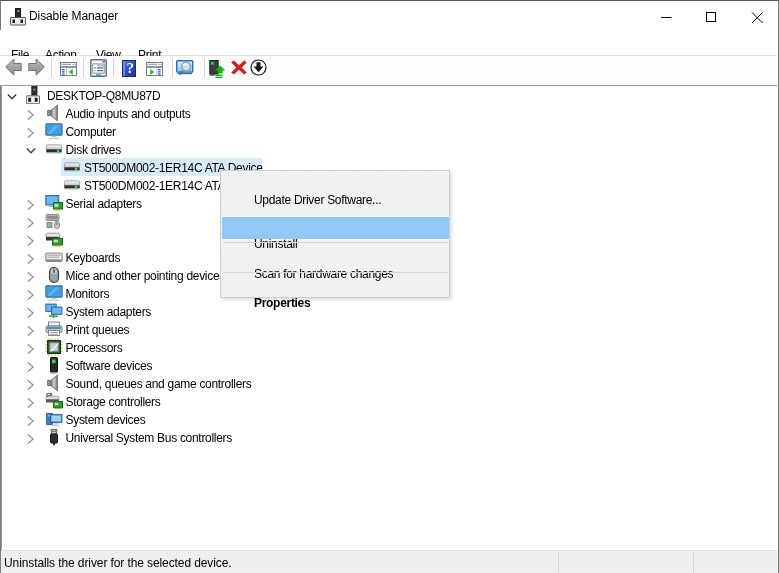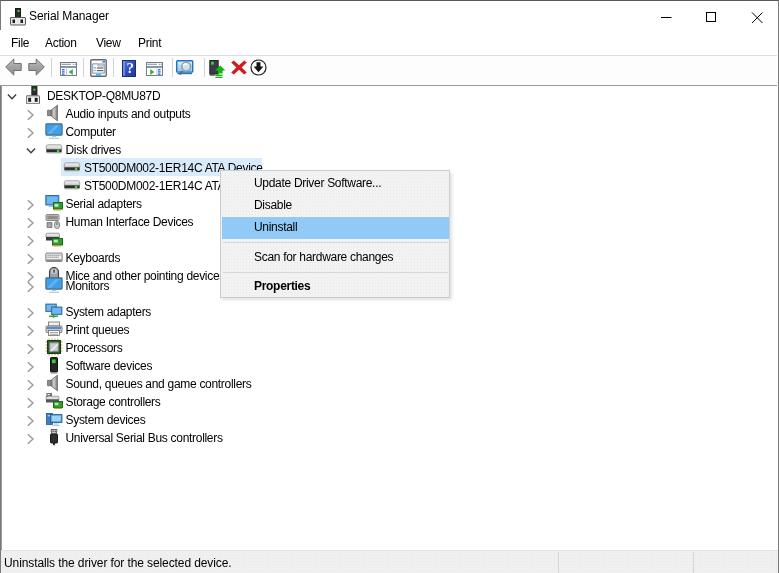--- a/index.html
+++ b/index.html
@@ -4,55 +4,55 @@
 <style>
 * { margin:0; padding:0; box-sizing:border-box; }
 html,body { width:779px; height:573px; overflow:hidden; }
 body { font-family:"Liberation Sans", sans-serif; font-size:12px; letter-spacing:-0.3px; color:#000; background:#fff; position:relative; }
 #win { position:absolute; left:0; top:0; width:779px; height:573px; border:1px solid #7a7a7a; border-top:1px solid #585858; background:#fff; }
 .abs { position:absolute; }
 
 #title { position:absolute; left:29px; top:9px; letter-spacing:-0.1px; }
 
 #menubar { position:absolute; left:0; top:30px; width:777px; height:26px; border-bottom:1px solid #ddd; background:#fff; }
-#menubar span { position:absolute; top:6px; }
+#menubar span { position:absolute; top:18px; }
 
 #toolbar { position:absolute; left:0; top:56px; width:777px; height:29.5px; border-bottom:1px solid #9a9a9a; background:#fdfdfd; }
 .tsep { position:absolute; top:2px; width:1px; height:19px; background:#d3d3d3; }
 
 #tree { position:absolute; left:1px; top:86px; width:775px; height:464px; background:#fff; border-left:1px solid #9a9a9a; }
 .row { position:absolute; left:0; height:18px; width:775px; }
 .row .chev { position:absolute; top:4.5px; }
 .row .ticon { position:absolute; top:0px; }
 .row .lbl { position:absolute; top:3px; white-space:nowrap; }
 .sel { position:absolute; background:#d9eafb; }
 
 #ctx { position:absolute; left:220px; top:170px; width:230px; height:128px; background:#f2f2f2 radial-gradient(circle, #eaeaea 0.7px, rgba(0,0,0,0) 0.95px); background-size:3px 3px; border:1px solid #cccccc; box-shadow:2px 2px 3px rgba(0,0,0,0.12); z-index:50; }
 .mi { position:absolute; left:1px; width:227px; height:22px; }
-.mi span { position:absolute; left:32px; top:3px; white-space:nowrap; }
+.mi span { position:absolute; left:32px; top:20px; white-space:nowrap; }
 .msep { position:absolute; left:2px; width:225px; height:1px; background:#d7d7d7; }
 .hilite { background:#91c9f7; }
 
 #status { position:absolute; left:1px; top:550px; width:777px; height:36px; background:#f0f0f0 radial-gradient(circle, #e9e9e9 0.7px, rgba(0,0,0,0) 0.95px); background-size:3px 3px; border-top:1px solid #e2e2e2; }
 #status .txt { position:absolute; left:3px; top:5px; letter-spacing:-0.1px; }
 .ssep { position:absolute; top:1px; width:1px; height:21px; background:#d5d5d5; }
 svg { display:block; }
 </style>
 </head>
 <body>
 <div id="win"></div>
 
 <svg class="abs" style="left:10px;top:8px" width="17" height="18" viewBox="0 0 17 18">
   <rect x="5.5" y="0.5" width="5" height="9" fill="#2b2b2b" stroke="#1a1a1a"></rect>
   <rect x="7.5" y="2" width="2" height="2" fill="#35d435"></rect>
   <rect x="0.5" y="9.5" width="15" height="7.5" rx="0.5" fill="#e8e8e8" stroke="#5a5a5a"></rect>
   <rect x="2.5" y="11.5" width="2.5" height="3.5" fill="#1f1f1f"></rect>
   <rect x="10.5" y="11.5" width="2.5" height="3.5" fill="#1f1f1f"></rect>
 </svg>
-<div id="title">Serial Manager</div>
+<div id="title">Disable Manager</div>
 
 <svg class="abs" style="left:656px;top:0" width="120" height="30" viewBox="0 0 120 30">
   <line x1="5" y1="17.5" x2="15.5" y2="17.5" stroke="#000" stroke-width="1"></line>
   <rect x="50.5" y="12.5" width="9" height="9" fill="none" stroke="#000" stroke-width="1"></rect>
   <line x1="96" y1="12.5" x2="106.5" y2="23" stroke="#000" stroke-width="1"></line>
   <line x1="106.5" y1="12.5" x2="96" y2="23" stroke="#000" stroke-width="1"></line>
 </svg>
 
 <div id="menubar">
   <span style="left:11px">File</span>
@@ -309,21 +309,20 @@
       </span>
       <span class="ticon" style="left:45px">
         <svg width="18" height="18" viewBox="0 0 18 18">
           <rect x="1" y="2.5" width="13" height="6" rx="1" fill="#cfcfcf" stroke="#6f6f6f" stroke-width="0.8"></rect>
           <rect x="2.2" y="3.6" width="10.6" height="3.8" fill="#8d8d8d"></rect>
           <path d="M2,10.5 L7,10.5 L7,15.5 L2,15.5 Z" fill="#a5a5a5" stroke="#6f6f6f" stroke-width="0.8"></path>
           <rect x="9.5" y="9.5" width="5" height="7" rx="2.4" fill="#c9c9c9" stroke="#6f6f6f" stroke-width="0.8"></rect>
           <rect x="11.5" y="10.5" width="1" height="2.5" fill="#5f5f5f"></rect>
         </svg>
       </span>
-      <span class="lbl" style="left:65.5px">Human Interface Devices</span>
     </div>
     <div class="row" style="top:230px">
       <span class="chev" style="left:26px">
         <svg width="11" height="11" viewBox="0 0 11 11">
           <path d="M1.8,1.2 L7,6 L1.8,10.8" fill="none" stroke="#9a9a9a" stroke-width="1.4"></path>
         </svg>
       </span>
       <span class="ticon" style="left:45px">
         <svg width="18" height="18" viewBox="0 0 18 18">
           <path d="M1,4.5 Q1,3.2 2.5,3.2 L13,3.2 Q14.5,3.2 14.5,4.5 L14.5,7 L1,7 Z" fill="#e3e3e3" stroke="#8a8a8a" stroke-width="0.8"></path>
@@ -372,21 +371,21 @@
       </span>
       <span class="ticon" style="left:45px">
         <svg width="18" height="18" viewBox="0 0 18 18">
           <rect x="4.5" y="1.5" width="9" height="15" rx="4.4" fill="#9aa2aa" stroke="#3c3c3c" stroke-width="1.1"></rect>
           <rect x="6" y="3" width="6" height="5" rx="2.6" fill="#c3cad0"></rect>
           <rect x="8.3" y="3.6" width="1.5" height="3.4" rx="0.7" fill="#4a4a4a"></rect>
         </svg>
       </span>
       <span class="lbl" style="left:65.5px">Mice and other pointing devices</span>
     </div>
-    <div class="row" style="top:276px">
+    <div class="row" style="top:284px">
       <span class="chev" style="left:26px">
         <svg width="11" height="11" viewBox="0 0 11 11">
           <path d="M1.8,1.2 L7,6 L1.8,10.8" fill="none" stroke="#9a9a9a" stroke-width="1.4"></path>
         </svg>
       </span>
       <span class="ticon" style="left:45px">
         <svg width="18" height="18" viewBox="0 0 18 18">
           <rect x="0.9" y="1.9" width="16.2" height="11.2" rx="0.8" fill="#44a2e8" stroke="#3c6888" stroke-width="1.1"></rect>
           <rect x="2.3" y="3.3" width="13.4" height="8.4" fill="#3f9fe8"></rect>
           <path d="M2.3,11.7 L10.7,3.3 L14.2,3.3 L5.8,11.7 Z" fill="#6fbdf2" opacity="0.75"></path>
@@ -547,21 +546,21 @@
       </span>
       <span class="ticon" style="left:45px">
         <svg width="18" height="18" viewBox="0 0 18 18">
           <path d="M6,1.5 L12,1.5 L11.2,6 L6.8,6 Z" fill="#d9d9d9" stroke="#555" stroke-width="0.9"></path>
           <rect x="5.5" y="6" width="7" height="9" rx="1" fill="#2e2e2e" stroke="#161616"></rect>
           <rect x="7.3" y="2.6" width="1.4" height="1.6" fill="#555"></rect>
           <rect x="9.5" y="2.6" width="1.4" height="1.6" fill="#555"></rect>
           <rect x="8" y="15" width="2" height="2.2" fill="#2e2e2e"></rect>
         </svg>
       </span>
-      <span class="lbl" style="left:65.5px">Universal Serial Bus controllers</span>
+      <span class="lbl" style="left:65.5px">Universal System Bus controllers</span>
     </div>
   </div>
 
 <div id="ctx">
   <div class="mi" style="top:2px">
       <span>Update Driver Software...</span>
     </div>
   <div class="mi" style="top:24px">
       <span>Disable</span>
     </div>

